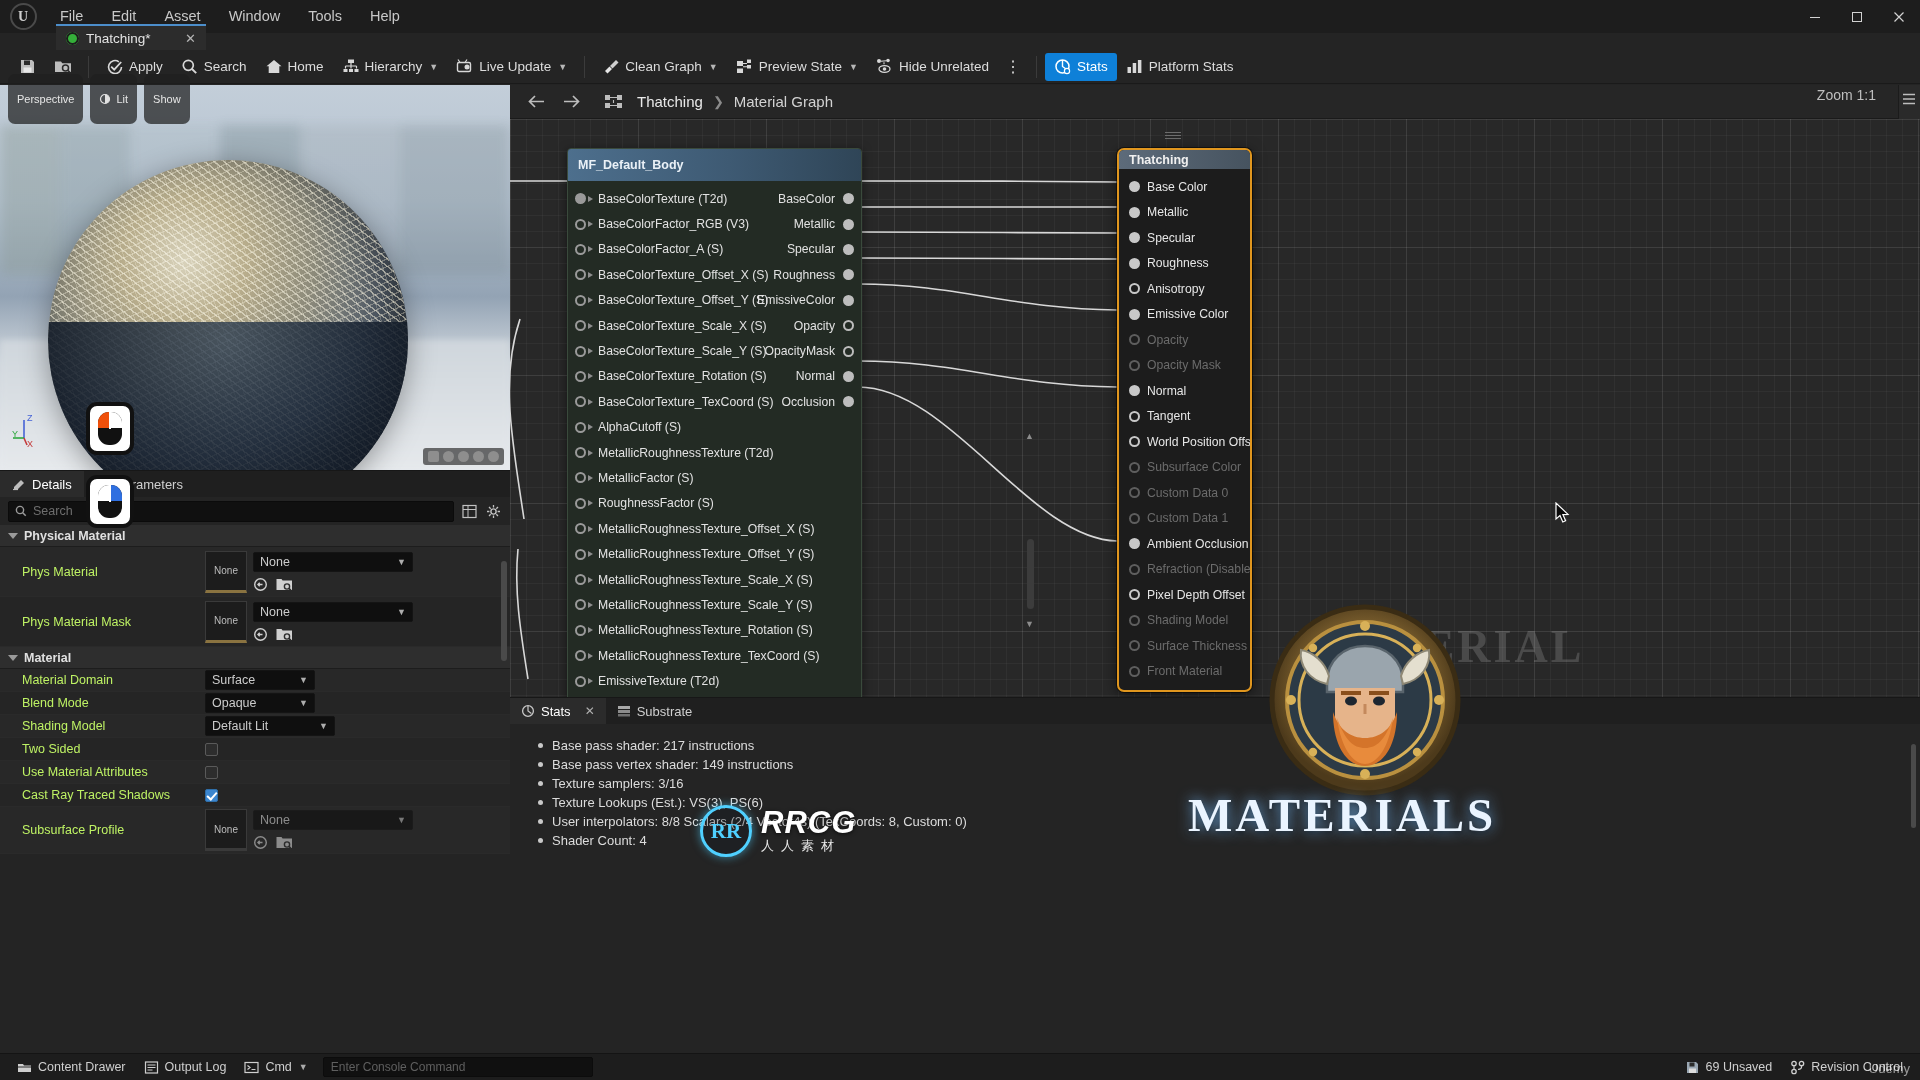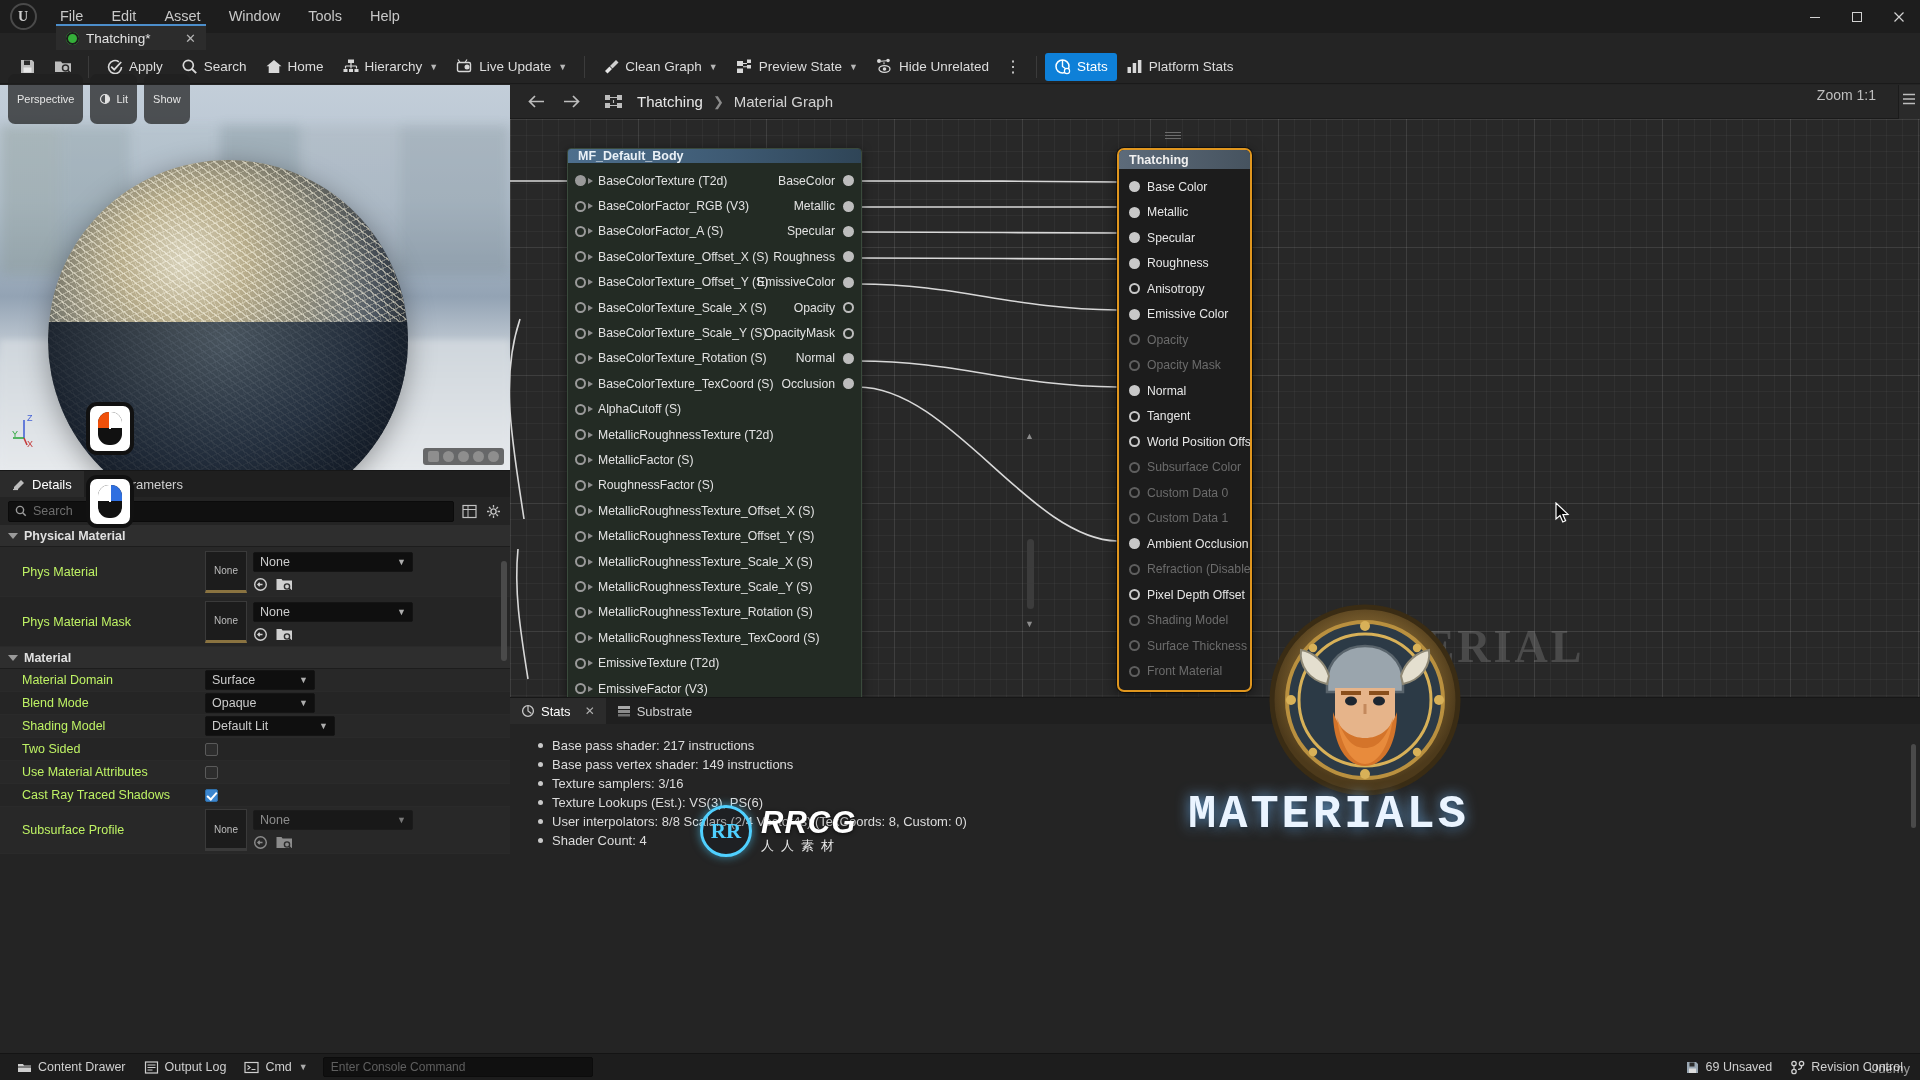--- a/index.html
+++ b/index.html
@@ -176,21 +176,21 @@
       linear-gradient(90deg, rgba(255,255,255,.07) 1px, transparent 1px);
     background-size: 16px 16px, 16px 16px, 128px 128px, 128px 128px;
   }
   
   .node-mf {
     position:absolute; left:57px; top:29px; width:295px;
     background:#232b24; border:1px solid #3a4a3c; border-radius:4px; overflow:hidden;
     box-shadow:0 2px 10px rgba(0,0,0,.5);
   }
   .node-mf .nhead {
-    height:14px; background: linear-gradient(90deg,#4d6f8d,#3e5a73 55%,#2f4557);
+    height:32px; background: linear-gradient(90deg,#4d6f8d,#3e5a73 55%,#2f4557);
     display:flex; align-items:center; padding-left:10px; color:#eaf1f7; font-size:12.5px; font-weight:bold;
   }
   .node-mf .nbody { padding:5px 0 4px 0; position:relative; }
   .pin-row { height:25.4px; display:flex; align-items:center; position:relative; }
   .pin-in { position:absolute; left:7px; width:11px; height:11px; border-radius:50%;
     border:2px solid #9a9a9a; background:transparent; }
   .pin-in.filled { background:#9a9a9a; }
   .pin-arrow { position:absolute; left:20px; width:0;height:0;
     border-top:3.5px solid transparent;border-bottom:3.5px solid transparent;border-left:5px solid #8e8e8e; }
   .pin-lbl { padding-left:30px; color:#e2e2e2; font-size:12.2px; white-space:nowrap; }
@@ -235,21 +235,21 @@
   .stab.active { background:#2b2b2b; color:#fff; }
   .stab .x { margin-left:8px; color:#b0b0b0; font-size:12px;}
   .statsbody { padding:12px 0 0 28px; }
   .stat-line { display:flex; align-items:baseline; gap:9px; color:#dcdcdc; font-size:13px; line-height:19px; margin-bottom:0px;}
   .bullet { width:5px; height:5px; border-radius:50%; background:#c9c9c9; flex:none; transform:translateY(-2px);}
   .stats-scroll { position:absolute; right:4px; top:46px; width:5px; height:84px; background:#4a4a4a; border-radius:3px;}
 
   
   .wm-viking { position:absolute; left:1265px; top:600px; width:200px; height:200px; z-index:12;}
   .wm-materials { position:absolute; left:1188px; top:788px; z-index:12;
-    font-family:Liberation Mono, monospace; font-size:47px; letter-spacing:3px;
+    font-family:Liberation Serif, serif; font-size:47px; letter-spacing:3px;
     color:#eaf4ff; text-shadow:0 0 14px rgba(120,190,255,.8), 0 2px 4px rgba(0,0,0,.6); font-weight:bold;}
   .wm-material-ghost { position:absolute; left:1390px; top:620px; z-index:11;
     font-family:"Liberation Serif", serif; font-size:46px; letter-spacing:3px;
     color:rgba(255,255,255,.16); font-weight:bold;}
   .wm-rrcg { position:absolute; left:700px; top:805px; z-index:12; display:flex; align-items:center; gap:9px;}
   .rrcg-circ { width:52px; height:52px; border-radius:50%; border:3px solid #4fd0ff;
      display:flex; align-items:center; justify-content:center; color:#4fd0ff;
      font-family:"Liberation Serif", serif; font-size:21px; font-weight:bold;
      box-shadow:0 0 10px rgba(79,208,255,.6); background:rgba(10,20,30,.25);}
   .rrcg-txt .l1 { color:#ffffff; font-size:31px; font-weight:bold; letter-spacing:1px; line-height:30px;

